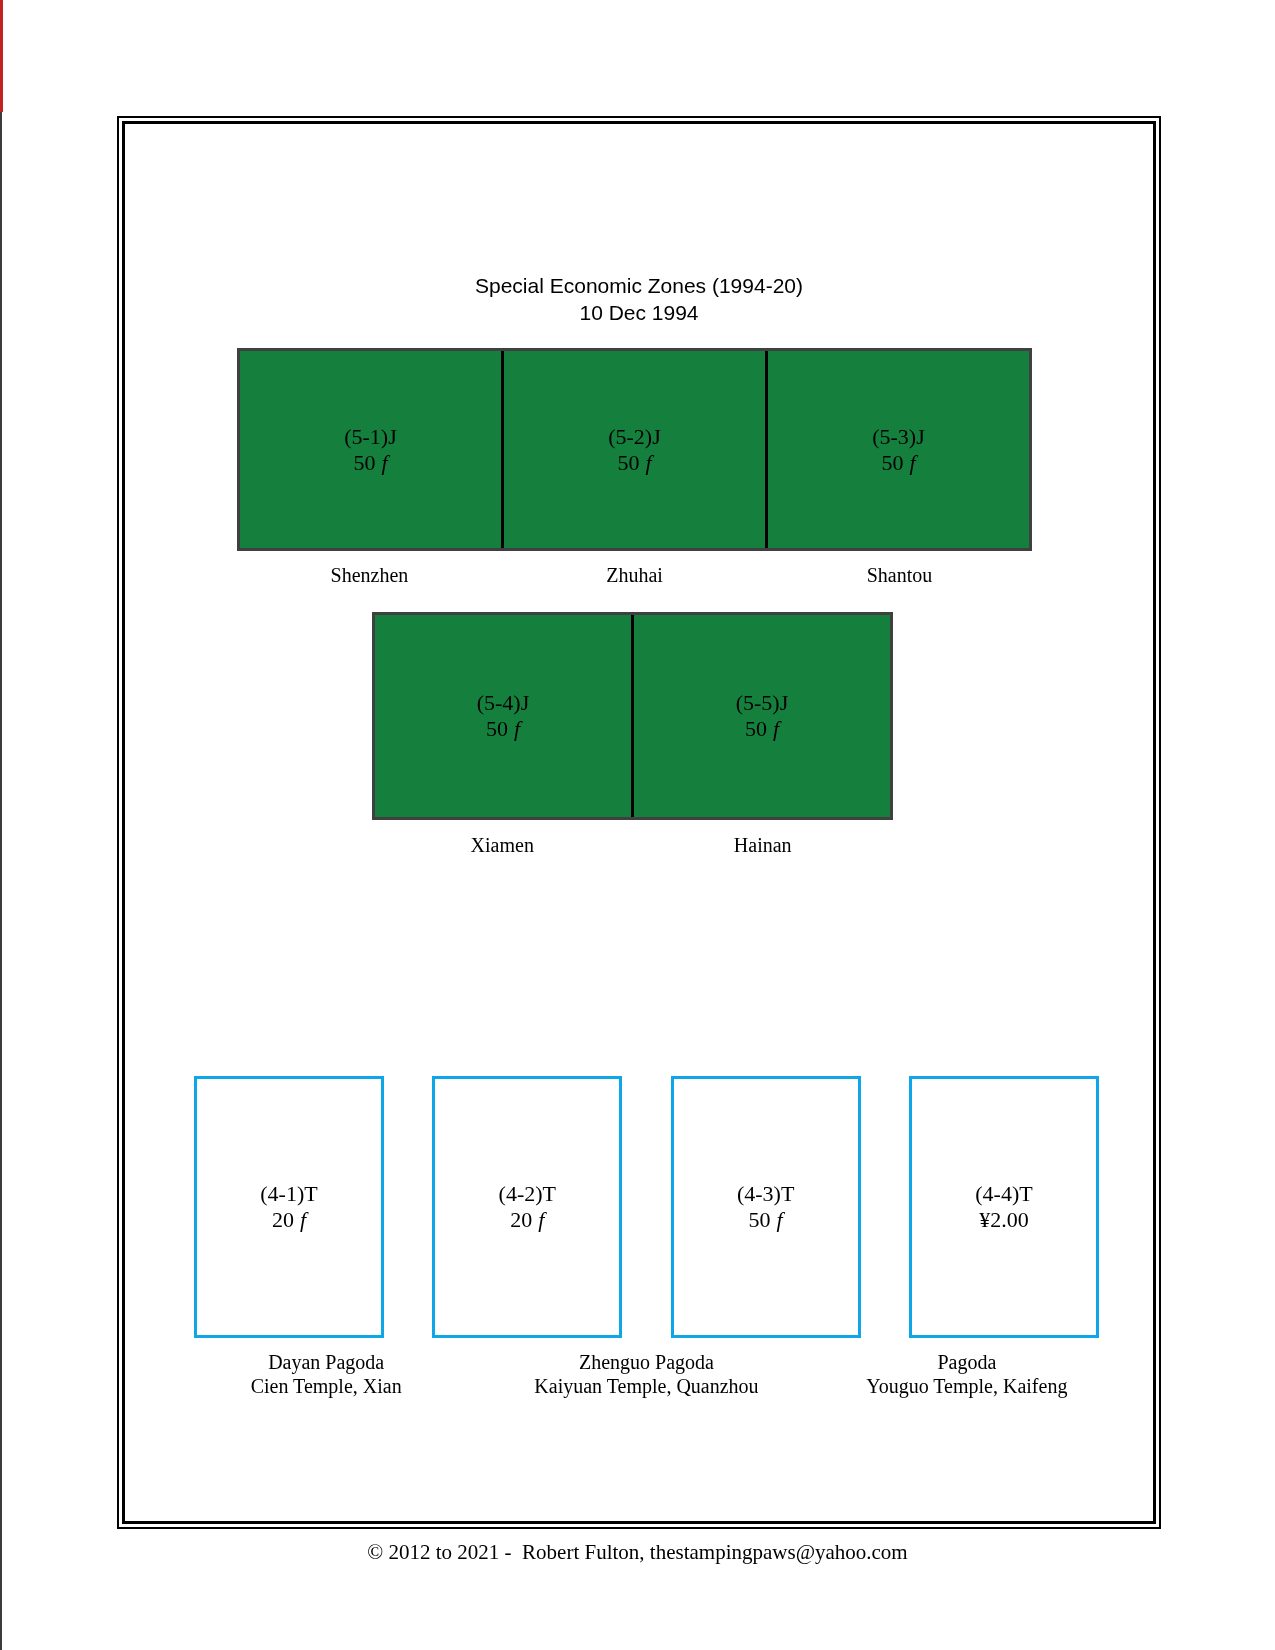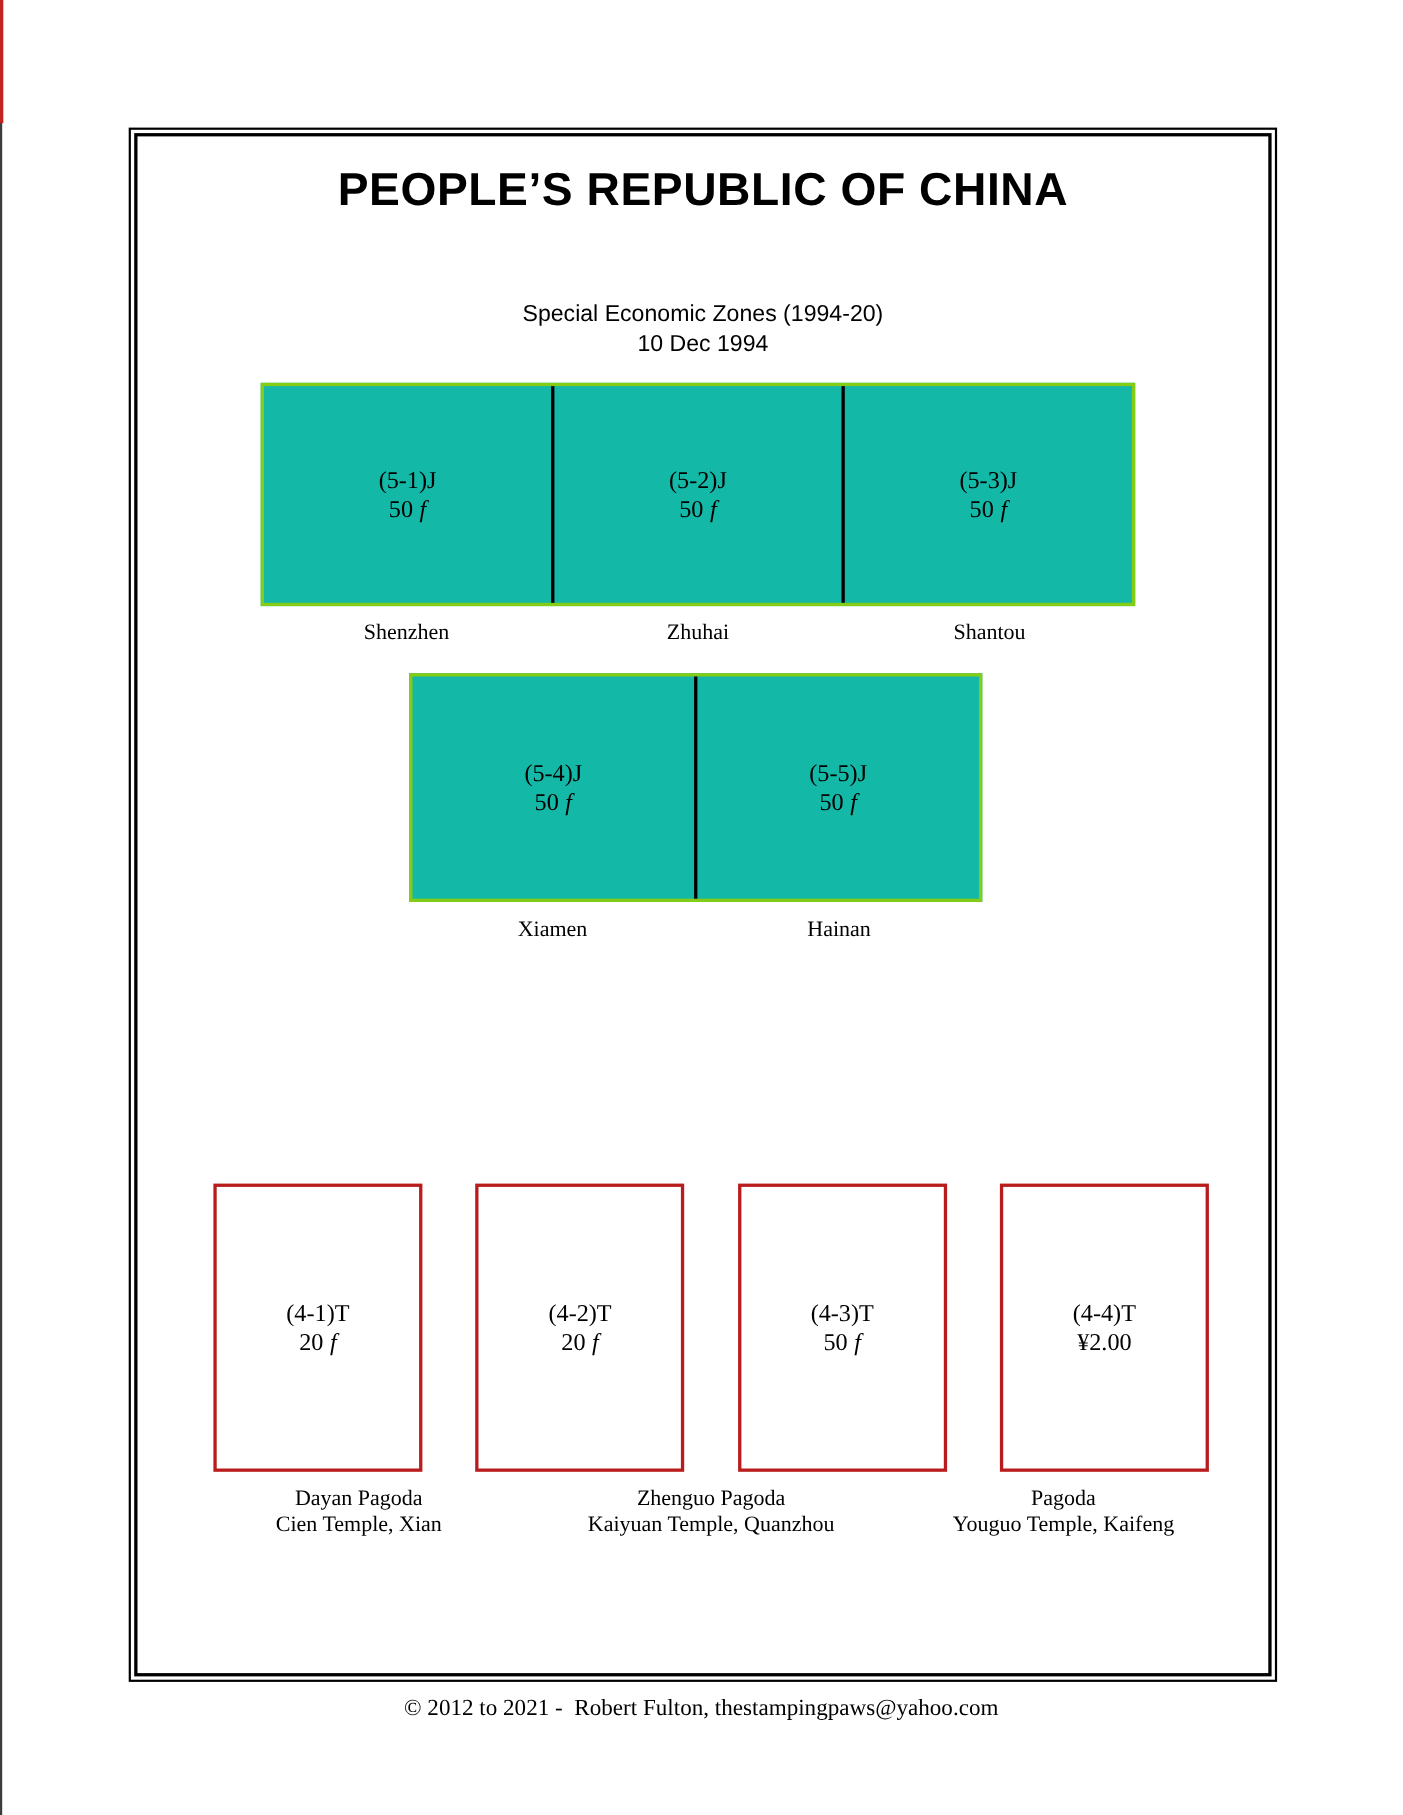--- a/index.html
+++ b/index.html
@@ -51,43 +51,43 @@
     font-family: "Liberation Sans", sans-serif;
     font-size: 21px; line-height: 27px;
   }
   .sec-head-1 { top: 272px; }
   .sec-head-2 { top: 1002px; }
 
   
   .joined-row {
     position: absolute;
     display: flex;
-    border: 3px solid #84cc16;
+    border: 3px solid #404040;
     box-sizing: border-box;
-    background: #14b8a6;
+    background: #15803d;
   }
   .joined-row .cell {
     flex: 1 1 0;
     display: flex; flex-direction: column;
     align-items: center; justify-content: center;
   }
   .joined-row .cell + .cell { border-left: 3px solid #000; }
 
   .row-sez1 { left: 237px; top: 348px; width: 795px; height: 203px; }
   .row-sez2 { left: 372px; top: 612px; width: 521px; height: 208px; }
 
   
   .gap-row {
     position: absolute; left: 194px; top: 1076px;
     width: 905px; height: 262px;
     display: flex; justify-content: space-between;
   }
   .gap-row .pbox {
     width: 190px; height: 262px;
-    border: 3px solid #b91c1c; box-sizing: border-box;
+    border: 3px solid #0ea5e9; box-sizing: border-box;
     display: flex; flex-direction: column;
     align-items: center; justify-content: center;
     background: #fff;
   }
 
   .code  { font-size: 22px; line-height: 26px; text-align: center; }
   .denom { font-size: 22px; line-height: 26px; text-align: center; }
   .denom .unit { font-style: italic; margin-left: 6px; }
   .denom .unit:empty { margin-left: 0; }
 
@@ -114,21 +114,20 @@
 <body>
 
 <div class="edge-line"></div>
 <div class="edge-line-red"></div>
 
 <div class="frame">
   <div class="frame-inner"></div>
 </div>
 
 <div class="title-block">
-  <span class="title-line">PEOPLE’S REPUBLIC OF CHINA</span>
 </div>
 
 <div class="sec-head sec-head-1">
   <div>Special Economic Zones (1994-20)</div>
   <div>10 Dec 1994</div>
 </div>
 
 <div class="joined-row row-sez1">
   <div class="cell">
     <div class="code">(5-1)J</div>

